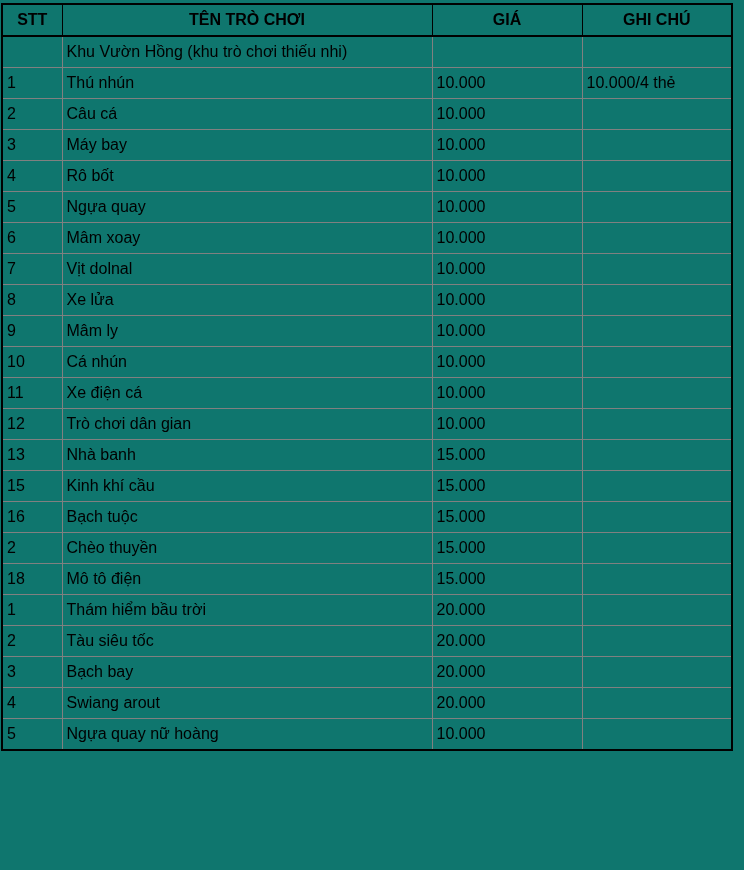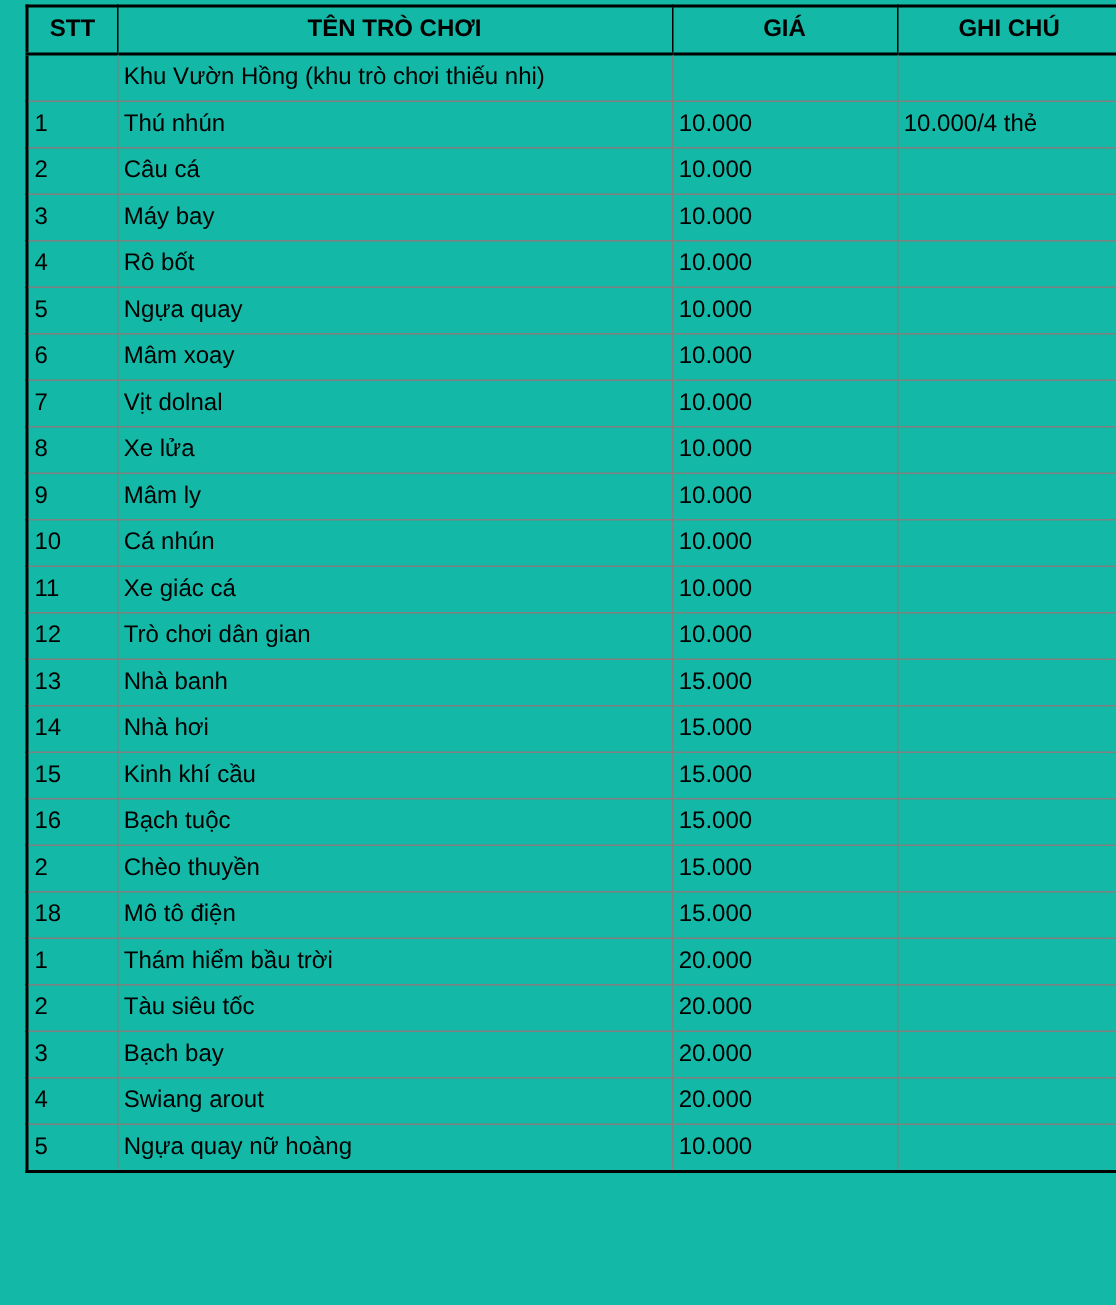--- a/index.html
+++ b/index.html
@@ -4,22 +4,22 @@
 <style>
   html, body {
     margin: 0;
     padding: 0;
     background: #ffffff;
   }
   .page {
     width: 744px;
     height: 870px;
     box-sizing: border-box;
-    padding: 3px 11px 3px 17px;
-    background: #14b8a6;
+    padding: 3px 11px 3px 1px;
+    background: #0f766e;
     font-family: "Liberation Sans", "DejaVu Sans", sans-serif;
     color: #000000;
   }
   table.price-table {
     width: 730px;
     border-collapse: collapse;
     table-layout: fixed;
     border: 2px solid #000000;
     font-size: 16px;
     color: #000000;
@@ -133,39 +133,33 @@
           <td></td>
         </tr>
         <tr>
           <td>10</td>
           <td>Cá nhún</td>
           <td>10.000</td>
           <td></td>
         </tr>
         <tr>
           <td>11</td>
-          <td>Xe giác cá</td>
+          <td>Xe điện cá</td>
           <td>10.000</td>
           <td></td>
         </tr>
         <tr>
           <td>12</td>
           <td>Trò chơi dân gian</td>
           <td>10.000</td>
           <td></td>
         </tr>
         <tr>
           <td>13</td>
           <td>Nhà banh</td>
-          <td>15.000</td>
-          <td></td>
-        </tr>
-        <tr>
-          <td>14</td>
-          <td>Nhà hơi</td>
           <td>15.000</td>
           <td></td>
         </tr>
         <tr>
           <td>15</td>
           <td>Kinh khí cầu</td>
           <td>15.000</td>
           <td></td>
         </tr>
         <tr>

